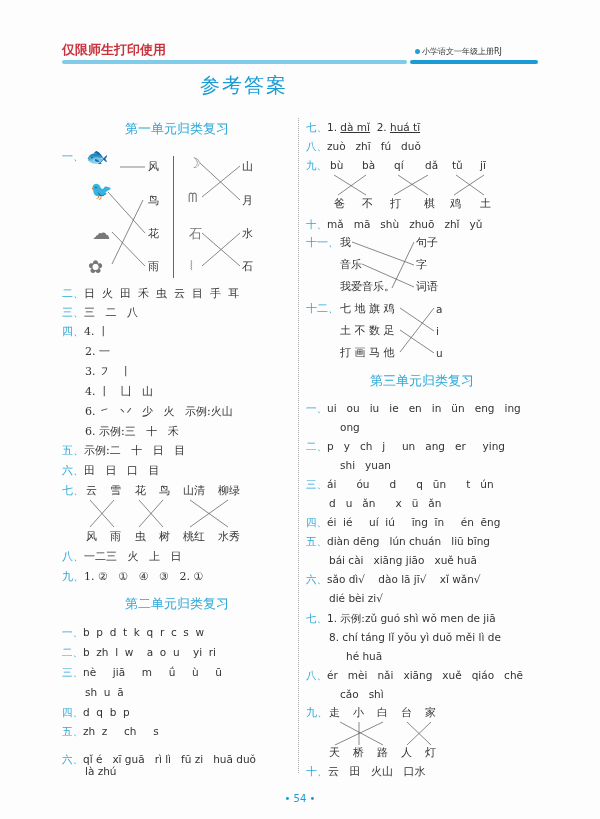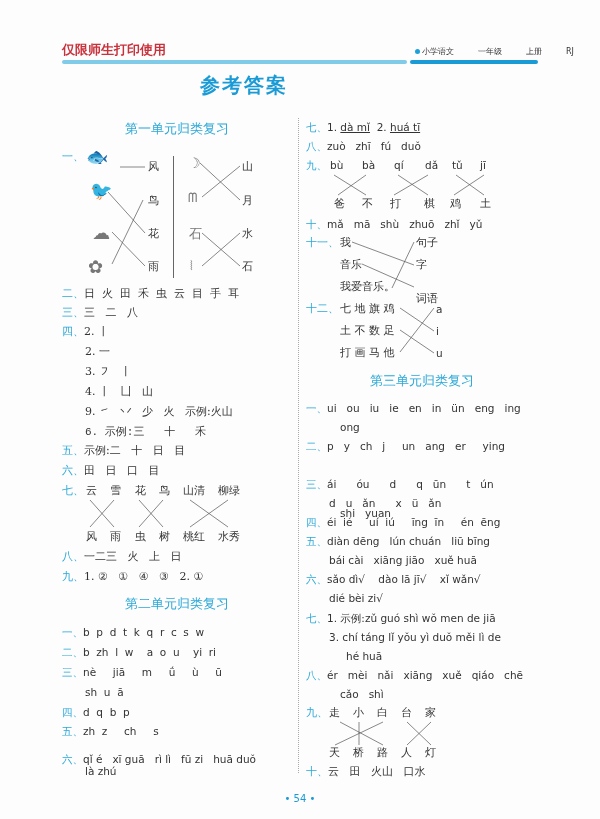--- a/index.html
+++ b/index.html
@@ -4,24 +4,24 @@
 <style>
   html, body { margin:0; padding:0; }
   body {
     width:600px; height:819px; background:#fdfdfd; position:relative; overflow:hidden;
     font-family:"DejaVu Serif","Liberation Serif",serif; color:#333;
   }
   .abs { position:absolute; }
   .hdr-left { left:62px; top:41px; font-family:"DejaVu Sans","Liberation Sans",sans-serif; font-weight:bold; font-size:13px; color:#c8323c; letter-spacing:0px; }
   .hdr-right { left:415px; top:46px; font-family:"DejaVu Sans","Liberation Sans",sans-serif; font-size:8px; color:#333; white-space:nowrap; }
   .hdr-right .dot { display:inline-block; width:5px; height:5px; border-radius:50%; background:#1ea0d8; margin-right:2px; vertical-align:middle; }
-  .hdr-right span.sp { margin-left:24px; }
+  .hdr-right span.sp { margin-left:0; }
   .bar1 { left:62px; top:60px; width:345px; height:4px; background:#7fcbe8; border-radius:2px; }
   .bar2 { left:410px; top:60px; width:128px; height:4px; background:#1a9bd6; border-radius:2px; }
-  .title { left:0; width:488px; top:72px; text-align:center; font-family:"DejaVu Sans","Liberation Sans",sans-serif; font-weight:bold; font-size:20px; color:#1a9bd6; letter-spacing:2px; }
+  .title { left:0; width:488px; top:72px; text-align:center; font-family:"DejaVu Sans","Liberation Sans",sans-serif; font-weight:normal; font-size:20px; color:#1a9bd6; letter-spacing:2px; }
   .divider { left:298px; top:118px; width:0; height:655px; border-left:1px dotted #aaa; }
   .sec-title { font-family:"DejaVu Sans","Liberation Sans",sans-serif; font-size:13px; color:#2aa8d8; text-align:center; }
   .row { position:absolute; font-size:11px; white-space:pre; line-height:14px; }
   .num { color:#2aa8d8; font-family:"DejaVu Sans","Liberation Sans",sans-serif; }
   .py { font-family:"DejaVu Sans","Liberation Sans",sans-serif; font-size:10.5px; }
   .u { text-decoration:underline; }
   svg.lines { position:absolute; left:0; top:0; width:600px; height:819px; pointer-events:none; }
   .pic { position:absolute; font-size:18px; color:#777; font-family:"DejaVu Sans",sans-serif; }
   .pageno { left:0; width:600px; top:793px; text-align:center; font-family:"DejaVu Sans","Liberation Sans",sans-serif; font-size:10px; color:#1a9bd6; }
 </style>
@@ -55,26 +55,26 @@
 <div class="pic" style="left:188px;top:190px;font-size:13px;">ᗰ</div>
 <div class="pic" style="left:189px;top:225px;font-size:13px;">石</div>
 <div class="pic" style="left:190px;top:258px;font-size:13px;">⦚</div>
 <div class="row" style="left:242px;top:160px;">山</div>
 <div class="row" style="left:242px;top:194px;">月</div>
 <div class="row" style="left:242px;top:227px;">水</div>
 <div class="row" style="left:242px;top:260px;">石</div>
 
 <div class="row" style="left:62px;top:287px;"><span class="num">二、</span><span>日  火  田  禾  虫  云  目  手  耳</span></div>
 <div class="row" style="left:62px;top:306px;text-align:center;"><span class="num">三、</span><span>三   二   八</span></div>
-<div class="row" style="left:62px;top:325px;"><span class="num">四、</span><span>2. 丨</span></div>
+<div class="row" style="left:62px;top:325px;"><span class="num">四、</span><span>4. 丨</span></div>
 <div class="row" style="left:85px;top:345px;">2. 一</div>
 <div class="row" style="left:85px;top:365px;">3. ㇇   丨</div>
 <div class="row" style="left:85px;top:385px;">4. 丨   凵   山</div>
-<div class="row" style="left:85px;top:405px;">9. ㇀   丷   少   火   示例:火山</div>
-<div class="row" style="left:85px;top:425px;font-family:Liberation Mono, monospace;">6. 示例:三   十   禾</div>
+<div class="row" style="left:85px;top:405px;">6. ㇀   丷   少   火   示例:火山</div>
+<div class="row" style="left:85px;top:425px;">6. 示例:三   十   禾</div>
 <div class="row" style="left:62px;top:444px;"><span class="num">五、</span><span>示例:二   十   日   目</span></div>
 <div class="row" style="left:62px;top:464px;"><span class="num">六、</span><span>田   日   口   目</span></div>
 
 <div class="row num" style="left:62px;top:484px;">七、</div>
 <div class="row" style="left:86px;top:484px;">云</div>
 <div class="row" style="left:110px;top:484px;">雪</div>
 <div class="row" style="left:135px;top:484px;">花</div>
 <div class="row" style="left:159px;top:484px;">鸟</div>
 <div class="row" style="left:183px;top:484px;">山清</div>
 <div class="row" style="left:218px;top:484px;">柳绿</div>
@@ -116,44 +116,44 @@
 <div class="row" style="left:480px;top:197px;">土</div>
 
 <div class="row py" style="left:306px;top:217px;"><span class="num">十、</span><span>mǎ   mā   shù   zhuō   zhǐ   yǔ</span></div>
 
 <div class="row num" style="left:306px;top:236px;">十一、</div>
 <div class="row" style="left:340px;top:236px;">我</div>
 <div class="row" style="left:340px;top:258px;">音乐</div>
 <div class="row" style="left:340px;top:280px;">我爱音乐。</div>
 <div class="row" style="left:416px;top:236px;">句子</div>
 <div class="row" style="left:416px;top:258px;">字</div>
-<div class="row" style="left:416px;top:280px;margin-top:12px;">词语</div>
+<div class="row" style="left:416px;top:280px;">词语</div>
 
 <div class="row num" style="left:306px;top:302px;">十二、</div>
 <div class="row" style="left:340px;top:302px;">七 地 旗 鸡</div>
 <div class="row" style="left:340px;top:324px;">土 不 数 足</div>
 <div class="row" style="left:340px;top:346px;">打 画 马 他</div>
 <div class="row py" style="left:436px;top:302px;">a</div>
 <div class="row py" style="left:436px;top:324px;">i</div>
 <div class="row py" style="left:436px;top:346px;">u</div>
 
 <div class="abs sec-title" style="left:306px;width:232px;top:372px;">第三单元归类复习</div>
 <div class="row py" style="left:306px;top:401px;"><span class="num">一、</span><span>ui   ou   iu   ie   en   in   ün   eng   ing</span></div>
 <div class="row py" style="left:340px;top:420px;">ong</div>
 <div class="row py" style="left:306px;top:439px;text-align:center;"><span class="num">二、</span><span>p   y   ch   j     un   ang   er     ying</span></div>
-<div class="row py" style="left:340px;top:458px;margin-top:48px;">shi   yuan</div>
+<div class="row py" style="left:340px;top:458px;">shi   yuan</div>
 <div class="row py" style="left:306px;top:477px;"><span class="num">三、</span><span>ái      óu      d      q   ūn      t   ún</span></div>
 <div class="row py" style="left:329px;top:496px;">d   u   ǎn      x   ü   ǎn</div>
 <div class="row py" style="left:306px;top:515px;"><span class="num">四、</span><span>éi  ié     uí  iú     īng  īn     én  ēng</span></div>
 <div class="row py" style="left:306px;top:534px;"><span class="num">五、</span><span>diàn dēng   lún chuán   liū bīng</span></div>
 <div class="row py" style="left:329px;top:553px;">bái cài   xiāng jiāo   xuě huā</div>
 <div class="row py" style="left:306px;top:572px;"><span class="num">六、</span><span>sǎo dì√    dào lā jī√    xǐ wǎn√</span></div>
 <div class="row py" style="left:329px;top:591px;">dié bèi zi√</div>
 <div class="row py" style="left:306px;top:611px;"><span class="num">七、</span><span>1. 示例:zǔ guó shì wǒ men de jiā</span></div>
-<div class="row py" style="left:329px;top:630px;">3. chí táng lǐ yǒu yì duǒ měi lì de</div>
+<div class="row py" style="left:329px;top:630px;">8. chí táng lǐ yǒu yì duǒ měi lì de</div>
 <div class="row py" style="left:346px;top:649px;">hé huā</div>
 <div class="row py" style="left:306px;top:668px;"><span class="num">八、</span><span>ér   mèi   nǎi   xiāng   xuě   qiáo   chē</span></div>
 <div class="row py" style="left:340px;top:687px;">cǎo   shì</div>
 
 <div class="row num" style="left:306px;top:706px;">九、</div>
 <div class="row" style="left:329px;top:706px;">走</div>
 <div class="row" style="left:353px;top:706px;">小</div>
 <div class="row" style="left:377px;top:706px;">白</div>
 <div class="row" style="left:401px;top:706px;">台</div>
 <div class="row" style="left:425px;top:706px;">家</div>

